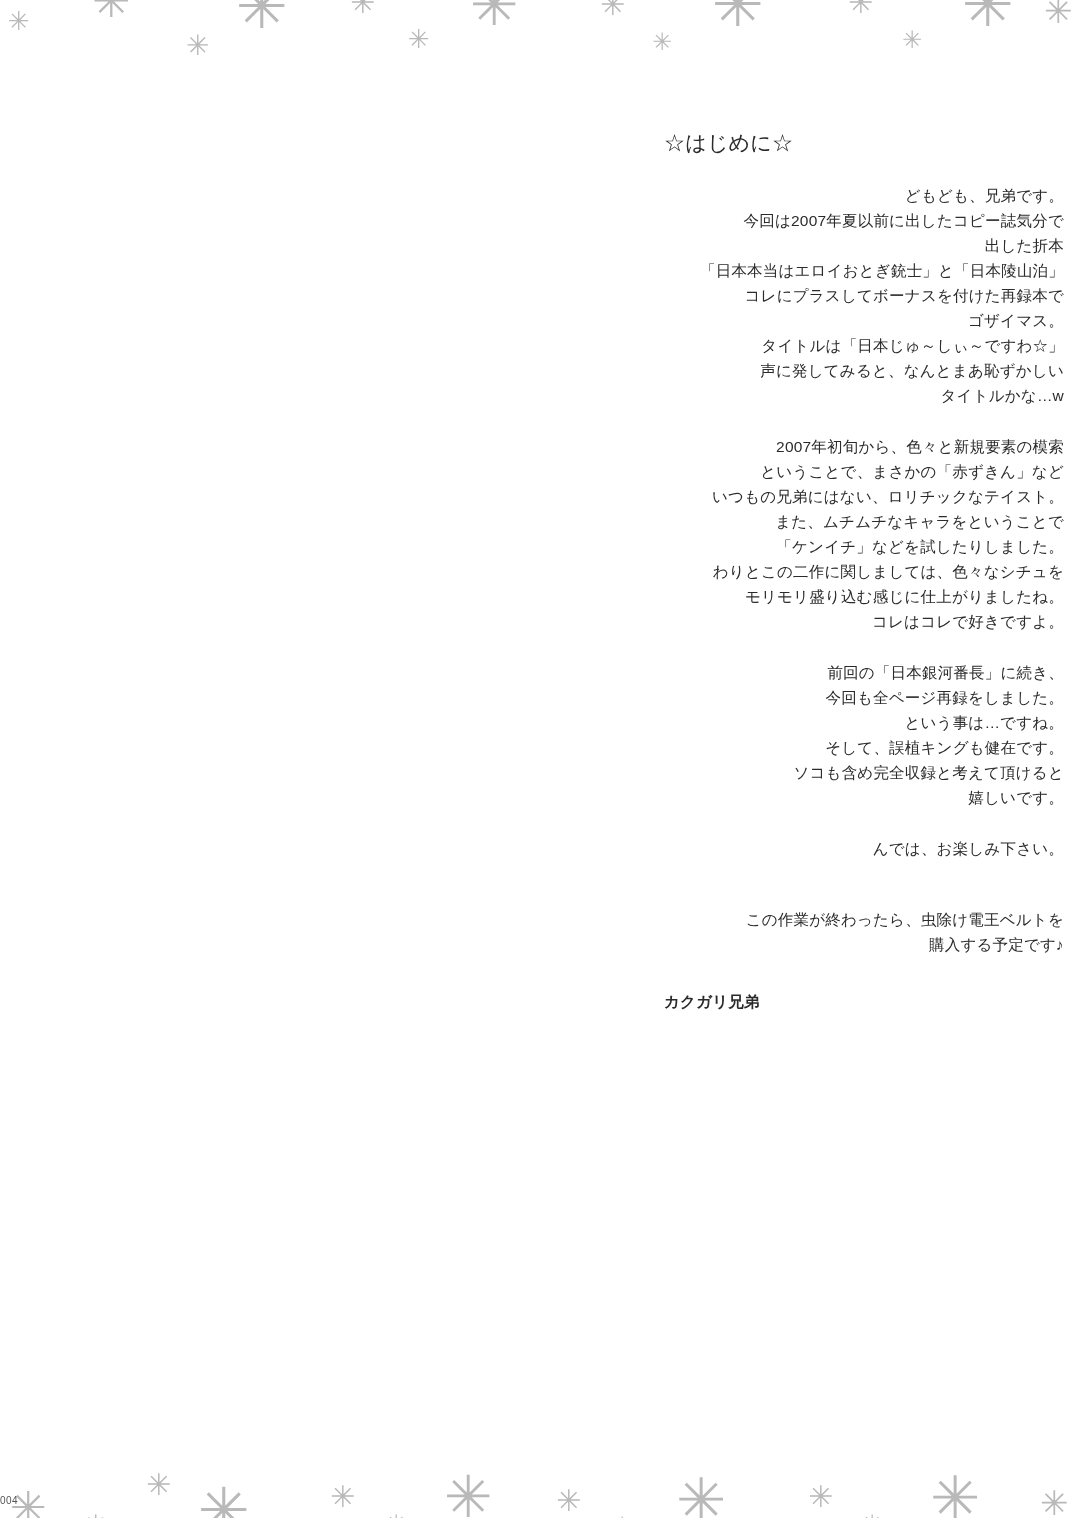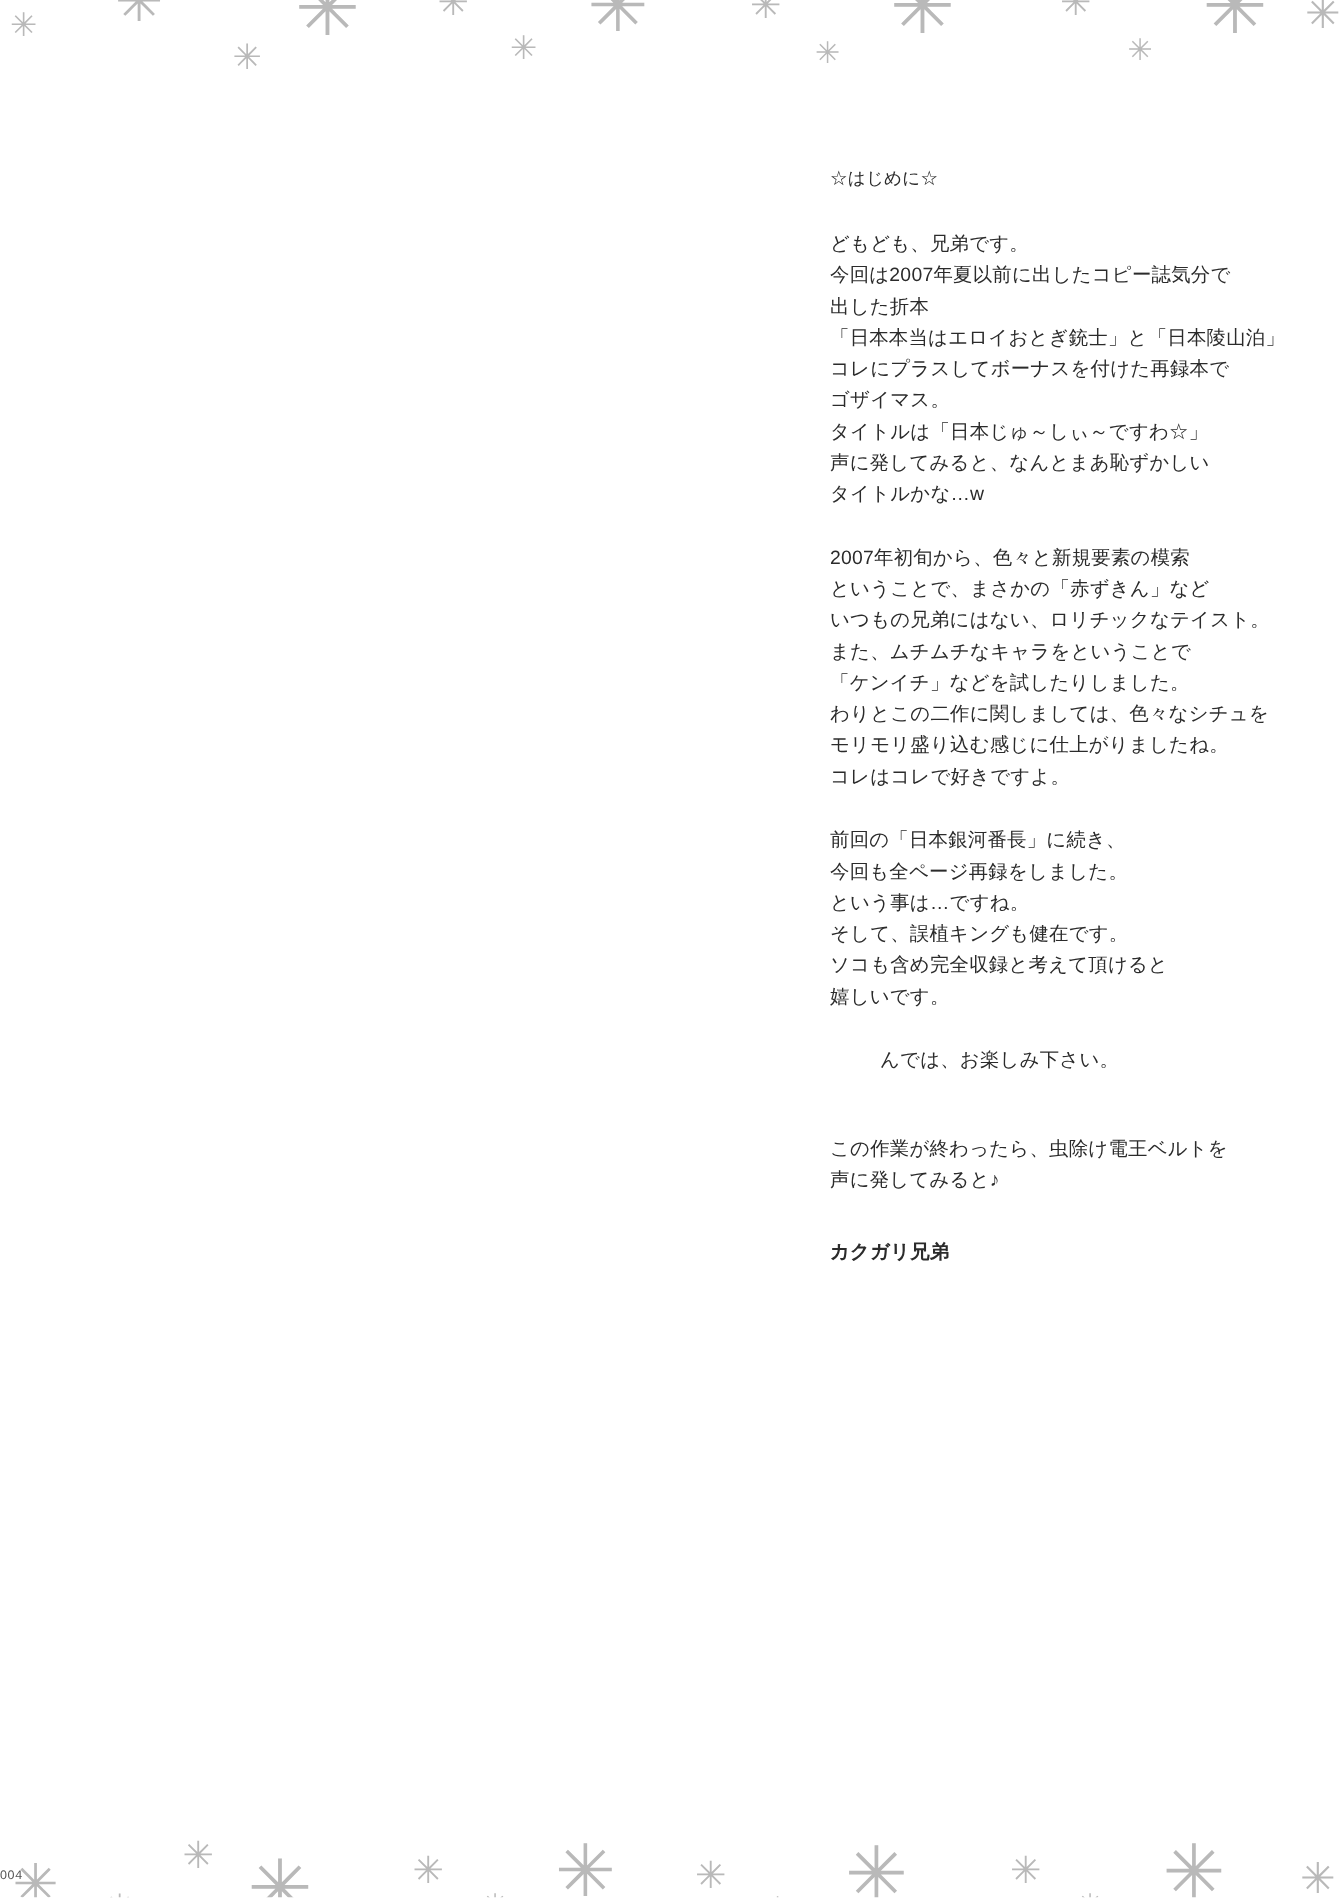--- a/index.html
+++ b/index.html
@@ -42,27 +42,28 @@
     left: 664px;
     top: 130px;
     width: 400px;
     color: #2b2b2b;
     font-size: 15.5px;
     line-height: 25px;
     letter-spacing: 0.2px;
   }
   .heading {
     margin: 0 0 28px 0;
-    font-size: 14px;
+    font-size: 21px;
     font-weight: normal;
     line-height: 25px;
   }
   .para {
     margin: 0 0 26px 0;
     white-space: pre-line;
+    text-align: right;
   }
   .para.gap-large { margin-bottom: 46px; margin-left: 40px; }
   .para.last { margin-bottom: 0; }
   .signature {
     margin: 32px 0 0 0;
     font-weight: bold;
   }
 
   
   .page-number {
@@ -116,21 +117,21 @@
 モリモリ盛り込む感じに仕上がりましたね。
 コレはコレで好きですよ。</p>
     <p class="para">前回の「日本銀河番長」に続き、
 今回も全ページ再録をしました。
 という事は…ですね。
 そして、誤植キングも健在です。
 ソコも含め完全収録と考えて頂けると
 嬉しいです。</p>
     <p class="para gap-large">んでは、お楽しみ下さい。</p>
     <p class="para last">この作業が終わったら、虫除け電王ベルトを
-声に発してみると♪</p>
+購入する予定です♪</p>
     <p class="signature">カクガリ兄弟</p>
   </div>
 
   <div class="flower-band band-bottom">
       <span class="flower" style="left: 10px; top: 60px; font-size: 44px; color: rgb(185, 185, 185);">✳</span>
       <span class="flower" style="left: 84px; top: 86px; font-size: 28px; color: rgb(185, 185, 185);">✳</span>
       <span class="flower" style="left: 146px; top: 44px; font-size: 30px; color: rgb(185, 185, 185);">✳</span>
       <span class="flower" style="left: 198px; top: 54px; font-size: 62px; color: rgb(185, 185, 185);">✳</span>
       <span class="flower" style="left: 330px; top: 56px; font-size: 30px; color: rgb(185, 185, 185);">✳</span>
       <span class="flower" style="left: 386px; top: 86px; font-size: 24px; color: rgb(185, 185, 185);">✳</span>

